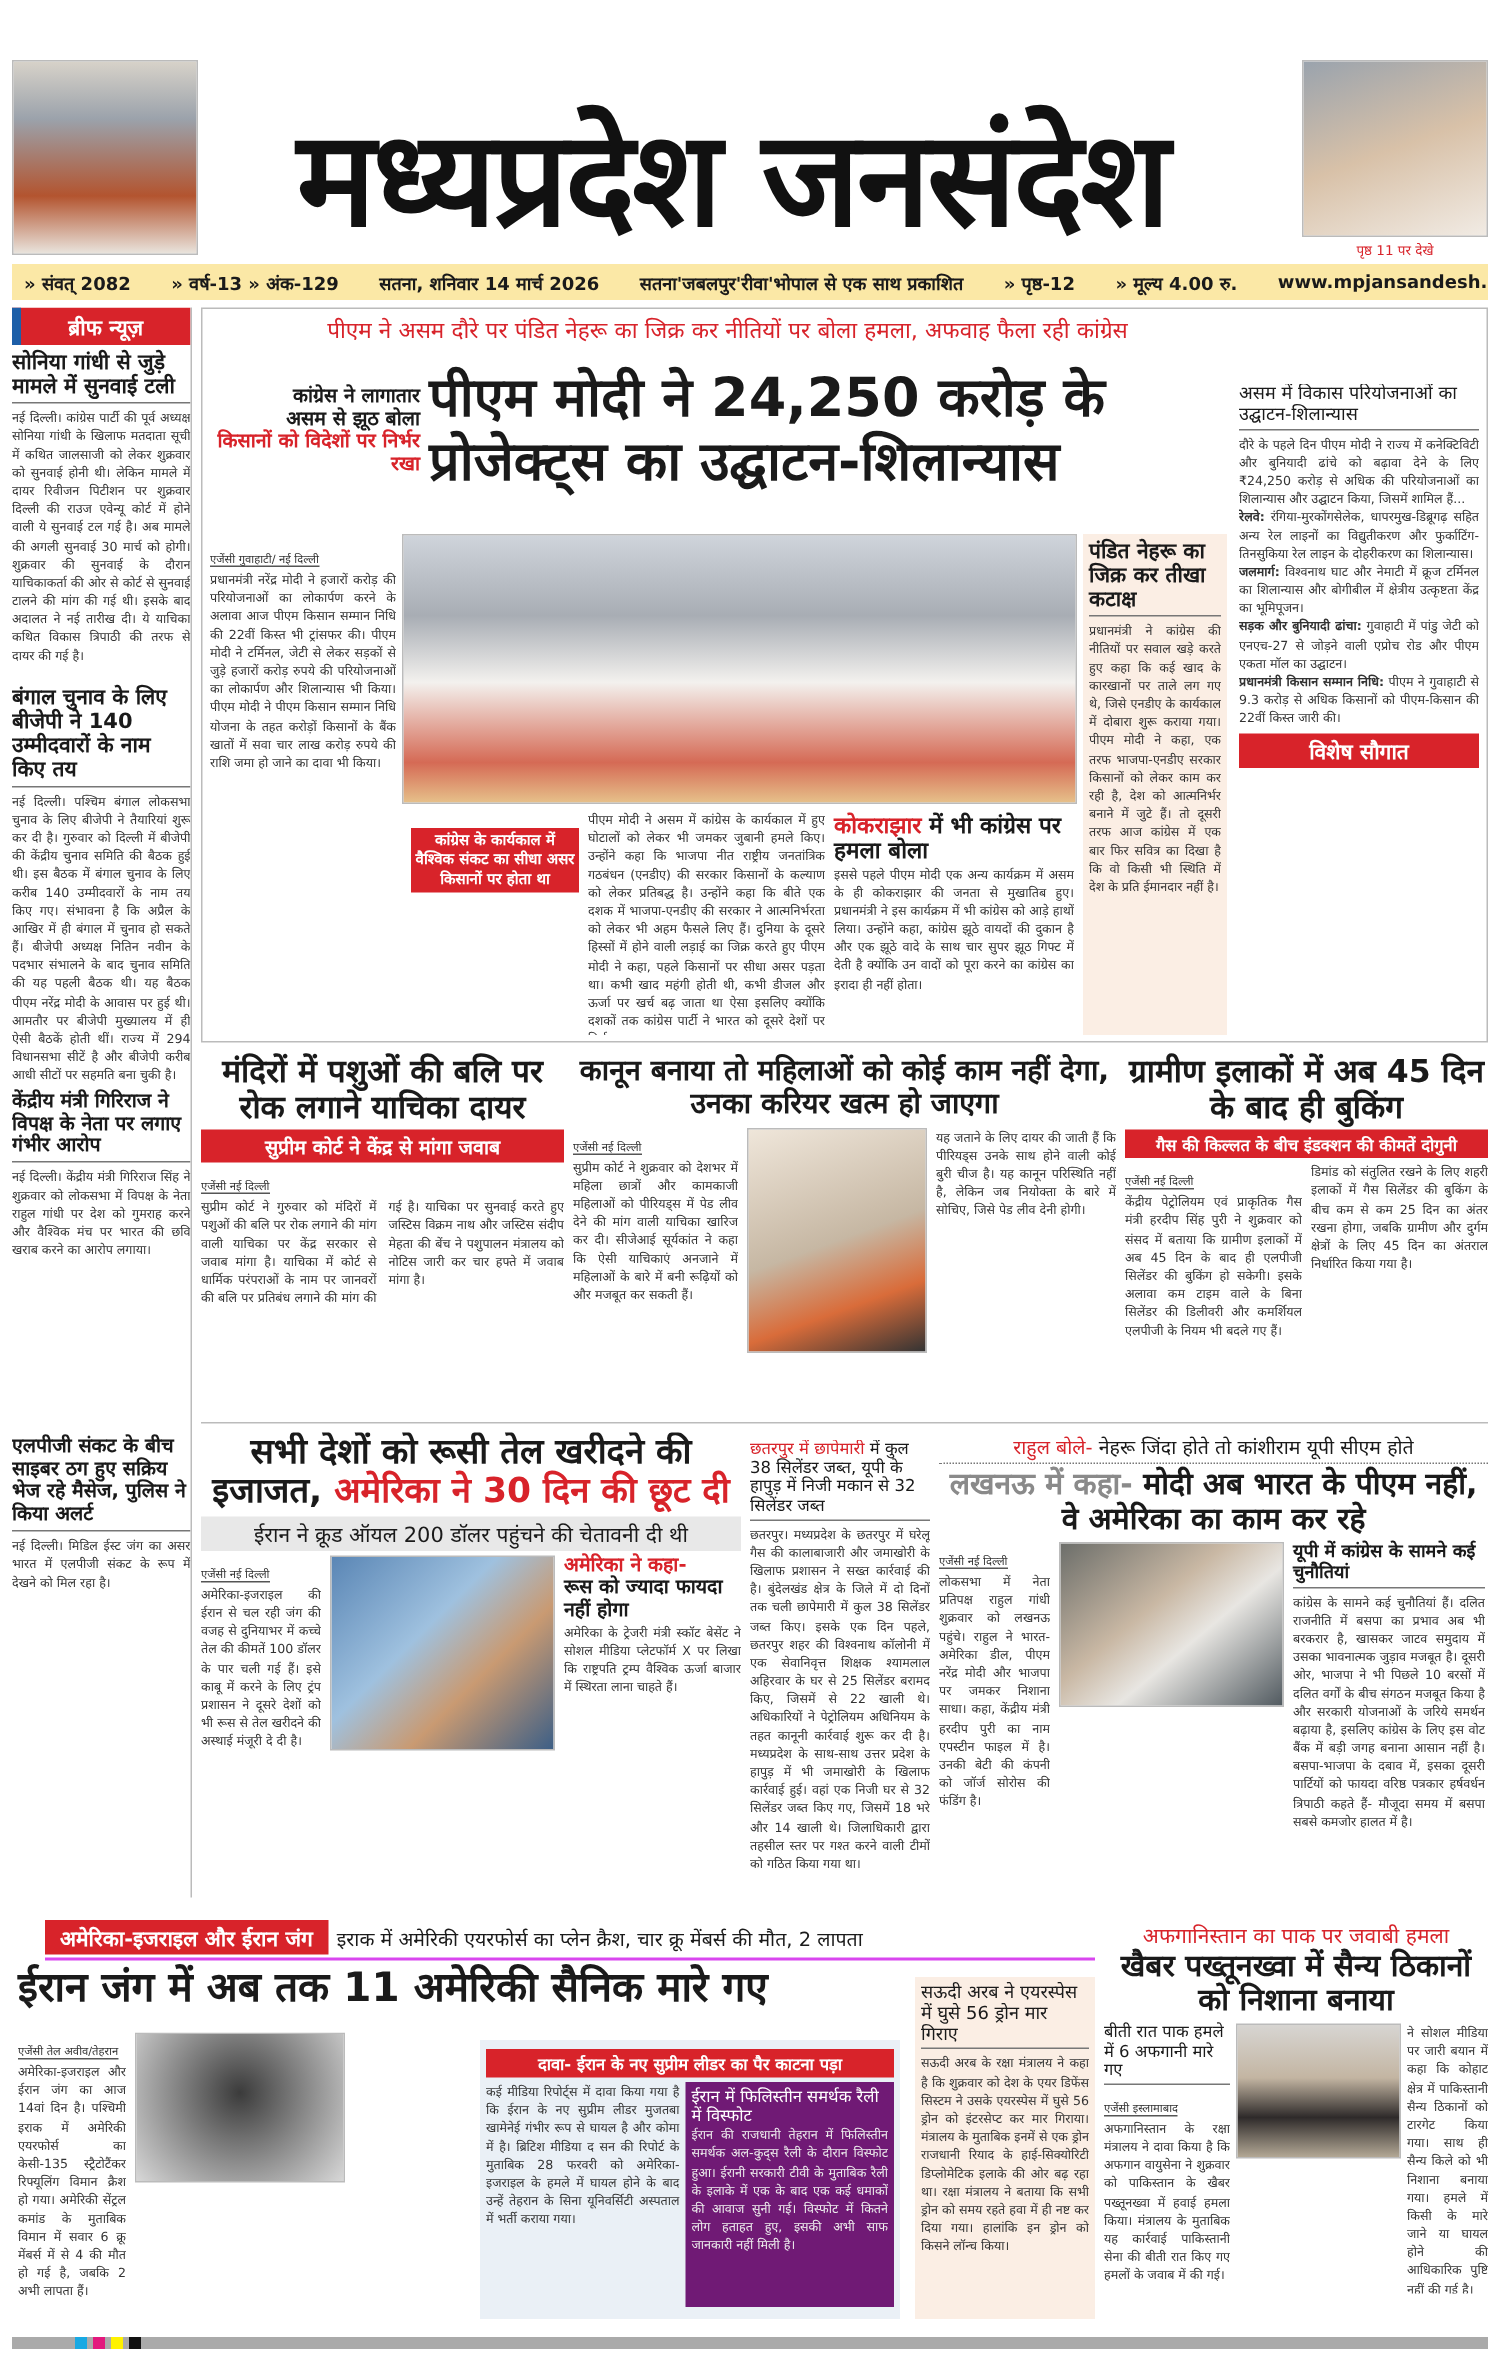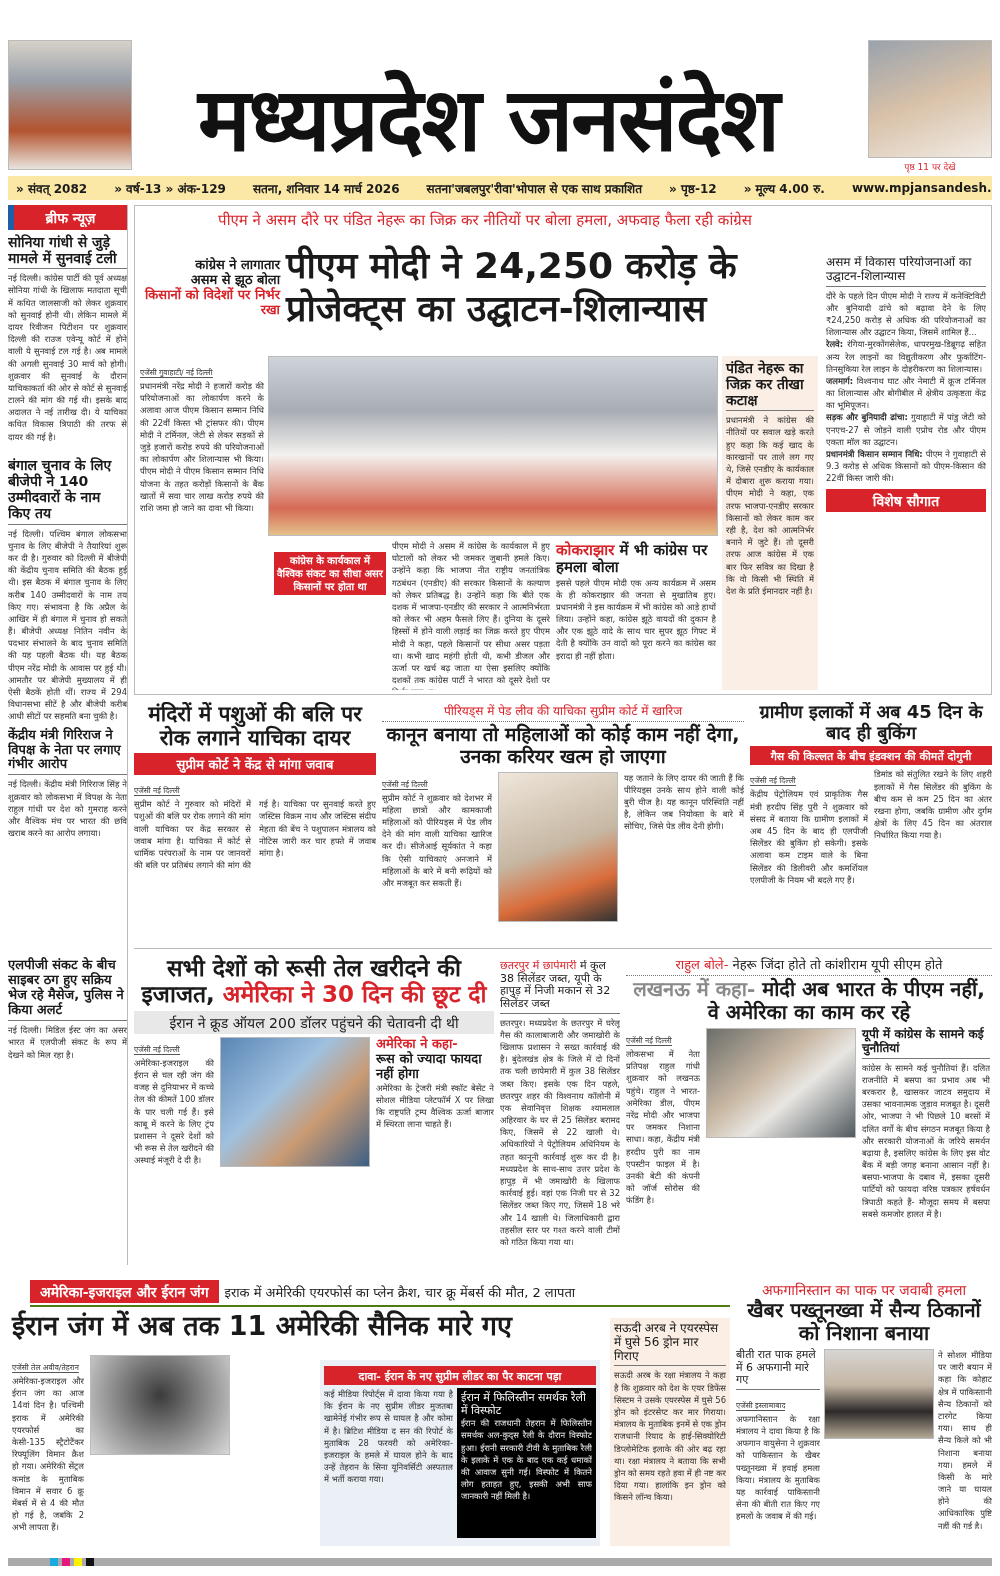--- a/index.html
+++ b/index.html
@@ -10,21 +10,21 @@
 .strip{position:absolute;left:8px;top:176px;width:984px;height:24px;background:#fbe8a6;font-size:12px;font-weight:bold;display:flex;align-items:center;gap:27px;padding:0 8px;white-space:nowrap;overflow:hidden}
 .strip .site{margin-left:auto}
 .col-border{border:1px solid #bbb}
 .red-tag{background:#d8232a;color:#fff;font-weight:bold;text-align:center}
 .red-text{color:#d8232a}
 .head{font-weight:bold;line-height:1.15}
 .body{font-size:8.4px;line-height:1.45;color:#333;text-align:justify;overflow:hidden}
 .ul{border-bottom:1px solid #777;padding-bottom:2px;margin-bottom:3px}
 .dotline{border-bottom:1px dotted #777}
 .pinkbox{background:#fbeee4}
-.graybox{background:#000000;color:#fff}
+.graybox{background:#701a75;color:#fff}
 .bluebox{background:#eaf0f6}
 .kicker{font-size:7.5px;border-bottom:1px solid #555;display:inline-block;margin-bottom:2px;color:#333}
 .colorbar{position:absolute;top:1558px;height:8px}
 </style>
 </head>
 <body>
 
 <div class="abs photo" style="left:8px;top:40px;width:124px;height:130px;background:linear-gradient(180deg,#d7d2c9 0%,#9ba2ab 30%,#b3542f 70%,#e9e4dd 100%)"></div>
 <div class="masthead-title">मध्यप्रदेश जनसंदेश</div>
 <div class="abs photo" style="left:868px;top:40px;width:124px;height:118px;background:linear-gradient(160deg,#9aa3ad,#d8c1a8 50%,#f1ebe4)"></div>
@@ -98,34 +98,33 @@
 </div>
 
 <div class="abs" style="left:134px;top:702px;width:242px;height:240px;overflow:hidden">
   <div class="head" style="font-size:21px;text-align:center">मंदिरों में पशुओं की बलि पर रोक लगाने याचिका दायर</div>
   <div class="red-tag" style="font-size:13px;margin:3px 0;padding:2px">सुप्रीम कोर्ट ने केंद्र से मांगा जवाब</div>
   <div class="kicker">एजेंसी नई दिल्ली</div>
   <div class="body" style="column-count:2;column-gap:8px;height:160px">सुप्रीम कोर्ट ने गुरुवार को मंदिरों में पशुओं की बलि पर रोक लगाने की मांग वाली याचिका पर केंद्र सरकार से जवाब मांगा है। याचिका में कोर्ट से धार्मिक परंपराओं के नाम पर जानवरों की बलि पर प्रतिबंध लगाने की मांग की गई है। याचिका पर सुनवाई करते हुए जस्टिस विक्रम नाथ और जस्टिस संदीप मेहता की बेंच ने पशुपालन मंत्रालय को नोटिस जारी कर चार हफ्ते में जवाब मांगा है।</div>
 </div>
 
 <div class="abs" style="left:382px;top:702px;width:362px;height:240px;overflow:hidden">
-  <div class="red-text dotline" style="font-size:12px;text-align:center;padding-bottom:2px">पीरियड्स में पेड लीव की याचिका सुप्रीम कोर्ट में खारिज</div>
   <div class="head" style="font-size:19px;text-align:center;margin-top:2px">कानून बनाया तो महिलाओं को कोई काम नहीं देगा, उनका करियर खत्म हो जाएगा</div>
   <div style="display:flex;gap:6px;margin-top:4px">
     <div style="width:110px">
       <div class="kicker">एजेंसी नई दिल्ली</div>
       <div class="body" style="height:140px">सुप्रीम कोर्ट ने शुक्रवार को देशभर में महिला छात्रों और कामकाजी महिलाओं को पीरियड्स में पेड लीव देने की मांग वाली याचिका खारिज कर दी। सीजेआई सूर्यकांत ने कहा कि ऐसी याचिकाएं अनजाने में महिलाओं के बारे में बनी रूढ़ियों को और मजबूत कर सकती हैं।</div>
     </div>
     <div class="photo" style="width:120px;height:150px;background:linear-gradient(160deg,#efe6da,#c6b7a3 50%,#d96c3a 75%,#333)"></div>
     <div class="body" style="width:120px;height:150px">यह जताने के लिए दायर की जाती हैं कि पीरियड्स उनके साथ होने वाली कोई बुरी चीज है। यह कानून परिस्थिति नहीं है, लेकिन जब नियोक्ता के बारे में सोचिए, जिसे पेड लीव देनी होगी।</div>
   </div>
 </div>
 
 <div class="abs" style="left:750px;top:702px;width:242px;height:240px;overflow:hidden">
-  <div class="head" style="font-size:18px;text-align:center">ग्रामीण इलाकों में अब 45 दिन के बाद ही बुकिंग</div>
+  <div class="head" style="font-size:21px;text-align:center">ग्रामीण इलाकों में अब 45 दिन के बाद ही बुकिंग</div>
   <div class="red-tag" style="font-size:11px;margin:3px 0;padding:2px">गैस की किल्लत के बीच इंडक्शन की कीमतें दोगुनी</div>
   <div style="display:flex;gap:6px">
     <div style="width:118px">
       <div class="kicker">एजेंसी नई दिल्ली</div>
       <div class="body" style="height:140px">केंद्रीय पेट्रोलियम एवं प्राकृतिक गैस मंत्री हरदीप सिंह पुरी ने शुक्रवार को संसद में बताया कि ग्रामीण इलाकों में अब 45 दिन के बाद ही एलपीजी सिलेंडर की बुकिंग हो सकेगी। इसके अलावा कम टाइम वाले के बिना सिलेंडर की डिलीवरी और कमर्शियल एलपीजी के नियम भी बदले गए हैं।</div>
     </div>
     <div class="body" style="width:118px;height:150px">डिमांड को संतुलित रखने के लिए शहरी इलाकों में गैस सिलेंडर की बुकिंग के बीच कम से कम 25 दिन का अंतर रखना होगा, जबकि ग्रामीण और दुर्गम क्षेत्रों के लिए 45 दिन का अंतराल निर्धारित किया गया है।</div>
   </div>
 </div>
 
@@ -162,21 +161,21 @@
       <div class="body" style="height:200px">लोकसभा में नेता प्रतिपक्ष राहुल गांधी शुक्रवार को लखनऊ पहुंचे। राहुल ने भारत-अमेरिका डील, पीएम नरेंद्र मोदी और भाजपा पर जमकर निशाना साधा। कहा, केंद्रीय मंत्री हरदीप पुरी का नाम एपस्टीन फाइल में है। उनकी बेटी की कंपनी को जॉर्ज सोरोस की फंडिंग है।</div>
     </div>
     <div class="photo" style="width:150px;height:110px;background:linear-gradient(140deg,#6c6e6a,#c9b8a4 40%,#e8e6e2 60%,#515a60)"></div>
     <div style="width:128px">
       <div class="head ul" style="font-size:12px">यूपी में कांग्रेस के सामने कई चुनौतियां</div>
       <div class="body" style="height:170px">कांग्रेस के सामने कई चुनौतियां हैं। दलित राजनीति में बसपा का प्रभाव अब भी बरकरार है, खासकर जाटव समुदाय में उसका भावनात्मक जुड़ाव मजबूत है। दूसरी ओर, भाजपा ने भी पिछले 10 बरसों में दलित वर्गों के बीच संगठन मजबूत किया है और सरकारी योजनाओं के जरिये समर्थन बढ़ाया है, इसलिए कांग्रेस के लिए इस वोट बैंक में बड़ी जगह बनाना आसान नहीं है। बसपा-भाजपा के दबाव में, इसका दूसरी पार्टियों को फायदा वरिष्ठ पत्रकार हर्षवर्धन त्रिपाठी कहते हैं- मौजूदा समय में बसपा सबसे कमजोर हालत में है।</div>
     </div>
   </div>
 </div>
 
-<div class="abs" style="left:30px;top:1280px;width:700px;display:flex;align-items:center;gap:6px;border-bottom:2px solid #4d7c0f;padding-bottom:2px">
+<div class="abs" style="left:30px;top:1280px;width:700px;display:flex;align-items:center;gap:6px;border-bottom:2px solid #d946ef;padding-bottom:2px">
   <span class="red-tag" style="font-size:14px;padding:2px 10px">अमेरिका-इजराइल और ईरान जंग</span>
   <span style="font-size:13px">इराक में अमेरिकी एयरफोर्स का प्लेन क्रैश, चार क्रू मेंबर्स की मौत, 2 लापता</span>
 </div>
 <div class="abs head" style="left:12px;top:1310px;width:600px;font-size:27px">ईरान जंग में अब तक 11 अमेरिकी सैनिक मारे गए</div>
 <div class="abs" style="left:12px;top:1355px;width:300px;height:200px;overflow:hidden">
   <div style="display:flex;gap:6px">
     <div style="width:72px">
       <div class="kicker">एजेंसी तेल अवीव/तेहरान</div>
       <div class="body" style="height:180px">अमेरिका-इजराइल और ईरान जंग का आज 14वां दिन है। पश्चिमी इराक में अमेरिकी एयरफोर्स का केसी-135 स्ट्रैटोटैंकर रिफ्यूलिंग विमान क्रैश हो गया। अमेरिकी सेंट्रल कमांड के मुताबिक विमान में सवार 6 क्रू मेंबर्स में से 4 की मौत हो गई है, जबकि 2 अभी लापता हैं।</div>
     </div>

